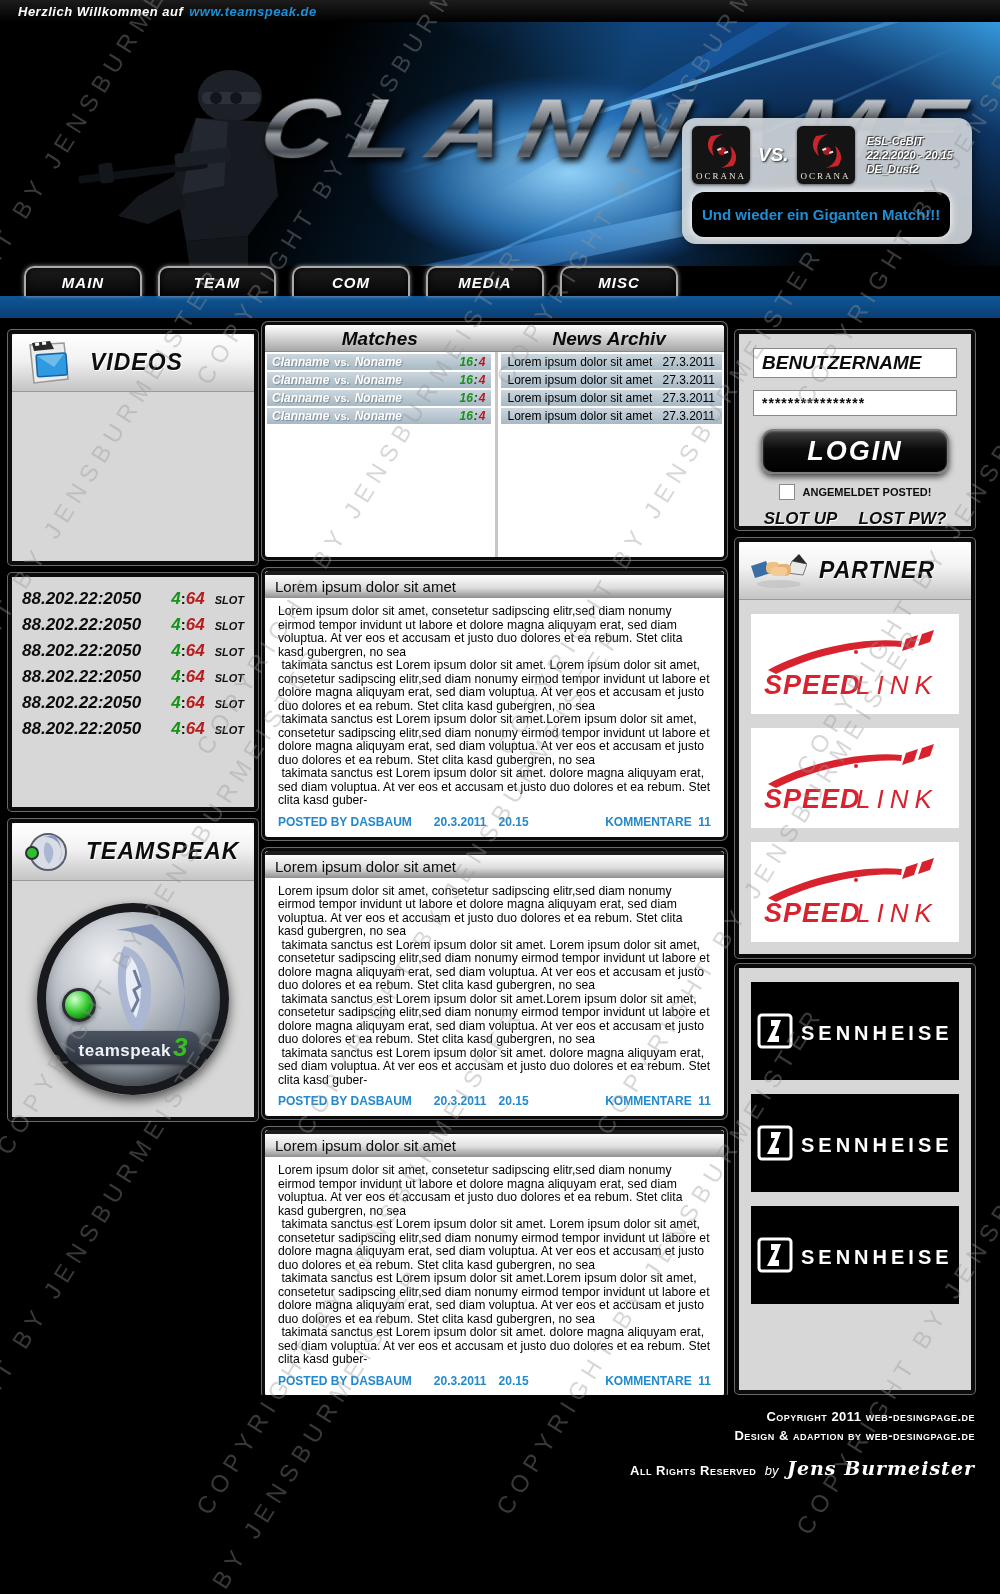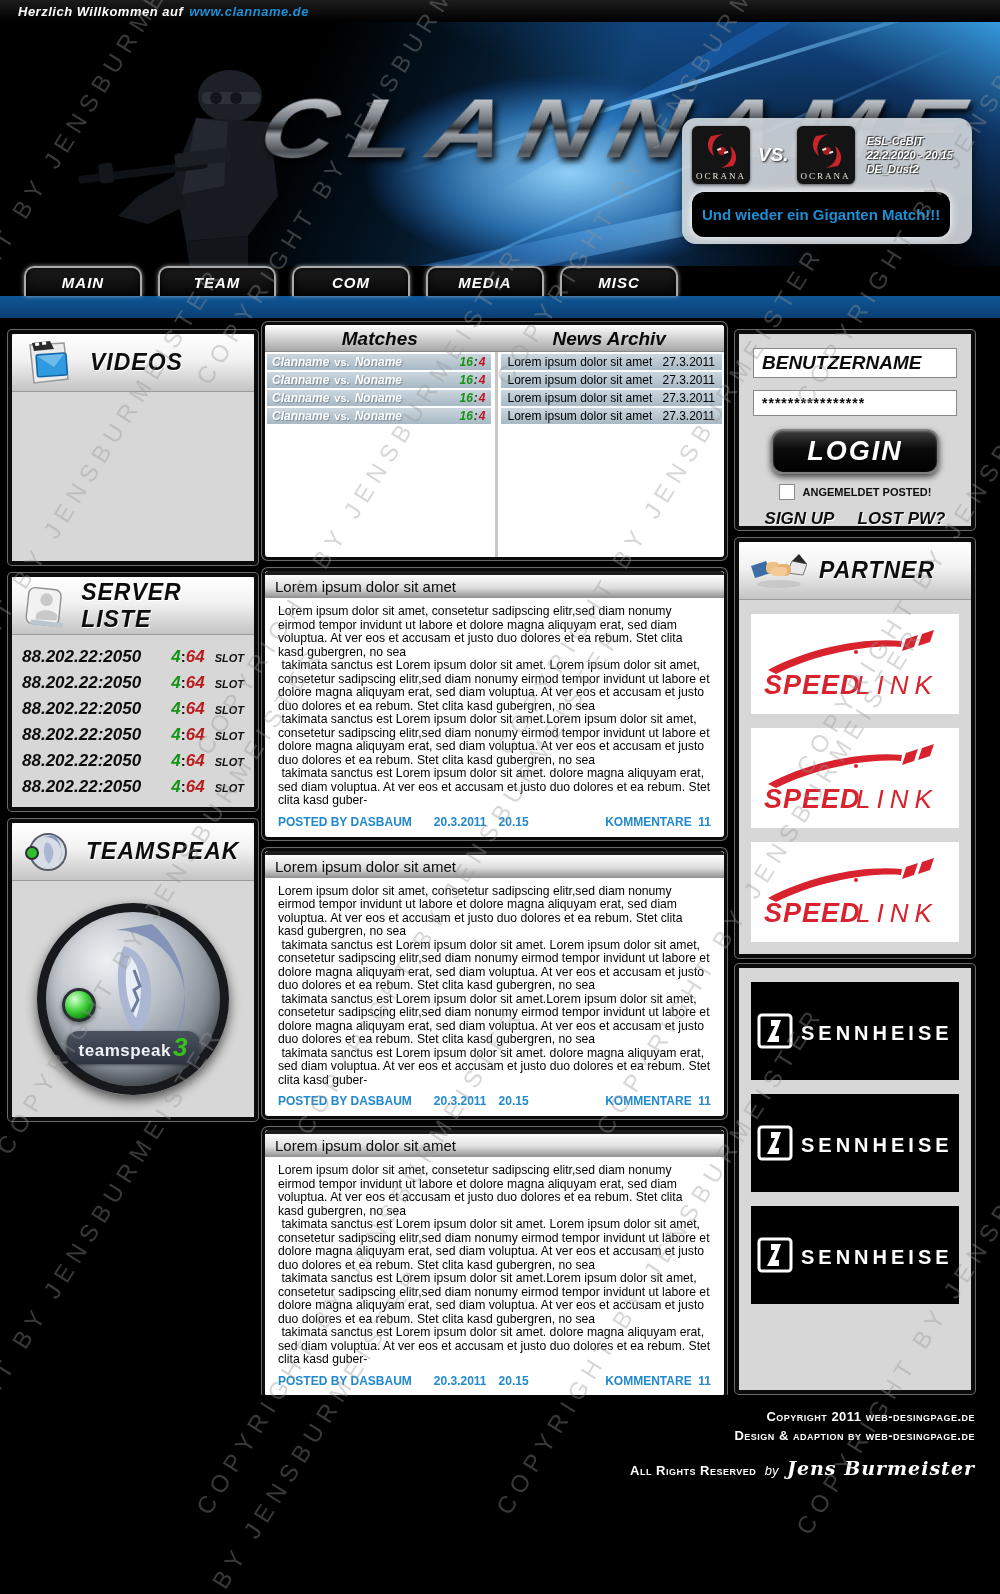--- a/index.html
+++ b/index.html
@@ -136,21 +136,21 @@
   .post-ftr .kom { margin-left:auto; cursor:pointer; }
 
   
   .col-right { position:absolute; left:735px; top:330px; width:240px; }
   .login-panel { height:200px; padding:14px 14px 0; }
   .login-panel input { display:block; width:100%; border:1px solid #8a8a8a; background:#fff;
     font-family:"Liberation Sans", sans-serif; }
   .user-input { height:30px; font-size:19px; font-weight:bold; font-style:italic; color:#0c0c0c; padding:0 8px; }
   .user-input::placeholder { color:#0c0c0c; opacity:1; }
   .pass-input { height:26px; margin-top:12px; font-size:14px; font-weight:bold; letter-spacing:1px; color:#0c0c0c; padding:0 8px;}
-  .login-btn { display:block; margin:13px auto 0; width:168px; height:45px;
+  .login-btn { display:block; margin:13px auto 0; width:188px; height:45px;
     background:linear-gradient(180deg,#3c3c3c,#0a0a0a 45%,#000);
     border:2px solid #7d7d7d; border-radius:12px; color:#fff; font-weight:bold; font-style:italic;
     font-size:27px; letter-spacing:2px; font-family:"Liberation Sans", sans-serif;
     box-shadow:0 3px 6px rgba(0,0,0,.7), inset 0 1px 2px #666; cursor:pointer; }
   .remember { display:flex; align-items:center; gap:8px; justify-content:center; margin-top:10px; }
   .chk { width:16px; height:16px; background:#fff; border:1px solid #8a8a8a; display:inline-block; cursor:pointer;}
   .remember label { font-size:11px; font-weight:bold; color:#0c0c0c; }
   .loglinks { display:flex; justify-content:space-around; margin-top:9px; }
   .loglinks span { font-weight:bold; font-style:italic; font-size:17px; color:#0d0d0d; cursor:pointer;
     text-shadow:1px 1px 0 #fff; }
@@ -177,21 +177,21 @@
   .wm span { position:absolute; white-space:nowrap; font-size:24px; letter-spacing:7px;
     color:rgba(150,150,150,.38); transform:translate(-50%,-50%) rotate(-58deg); }
 </style>
 </head>
 <body>
 
 <div class="page">
 
   <div class="topbar">
     <span class="welcome">Herzlich Willkommen auf</span>
-    <span class="url">www.clanname.de</span>
+    <span class="url">www.teamspeak.de</span>
   </div>
 
   <div class="header">
     <div class="streak s4"></div>
     <div class="streak s3"></div>
     <div class="streak s1"></div>
     <div class="streak s2"></div>
 
     <svg class="soldier" width="230" height="215" viewBox="0 0 230 215">
       <ellipse cx="152" cy="40" rx="32" ry="26" fill="#1d2127"></ellipse>
@@ -261,29 +261,20 @@
           <rect x="11" y="4" width="4" height="3" fill="#fff" transform="rotate(-6 11 4)"></rect>
           <rect x="18" y="3" width="4" height="3" fill="#fff" transform="rotate(-6 18 3)"></rect>
           <rect x="12" y="16" width="30" height="22" rx="2" transform="rotate(-4 12 16)" fill="#2f9ae0" stroke="#1565a5" stroke-width="1.5"></rect>
           <path d="M13,17 L40,15 L30,28 Z" fill="#7ec4ef" opacity=".8"></path>
         </svg>
         <span class="ptitle">VIDEOS</span>
       </div>
     </div>
 
     <div class="panel server-panel">
-      <div class="phdr">
-        <svg width="50" height="50" viewBox="0 0 50 50">
-          <rect x="6" y="4" width="36" height="40" rx="7" transform="rotate(6 6 4)" fill="#f2f2f2" stroke="#8c8c8c" stroke-width="1.5"></rect>
-          <path d="M8,40 L44,44 L42,49 L7,45 Z" fill="#b9c6cf"></path>
-          <circle cx="25" cy="18" r="7" fill="#c9c9c9"></circle>
-          <path d="M13,36 C14,27 36,28 37,37 L36,41 L13,40 Z" fill="#c9c9c9"></path>
-        </svg>
-        <span class="ptitle">SERVER LISTE</span>
-      </div>
       <div class="srows">
         <div class="srow">
           <span class="ip">88.202.22:2050</span>
           <span class="cur">4</span>
           <span class="sep">:</span>
           <span class="max">64</span>
           <span class="unit">SLOT</span>
         </div>
         <div class="srow">
           <span class="ip">88.202.22:2050</span>
@@ -460,21 +451,21 @@
 
     <div class="panel login-panel">
       <input class="user-input" type="text" placeholder="BENUTZERNAME" style="">
       <input class="pass-input" type="text" value="****************" style="">
       <button class="login-btn">LOGIN</button>
       <div class="remember">
         <span class="chk"></span>
         <label>ANGEMELDET POSTED!</label>
       </div>
       <div class="loglinks">
-        <span>SIGN UP</span>
+        <span>SLOT UP</span>
         <span>LOST PW?</span>
       </div>
     </div>
 
     <div class="panel partner-panel">
       <div class="phdr">
         <svg width="56" height="38" viewBox="0 0 56 38">
           <polygon points="0,14 15,9 20,21 4,26" fill="#3d6da5"></polygon>
           <polygon points="56,12 41,9 36,21 52,23" fill="#e8e8e8" stroke="#777" stroke-width="1"></polygon>
           <polygon points="41,9 48,2 56,12" fill="#2a2a2a"></polygon>

